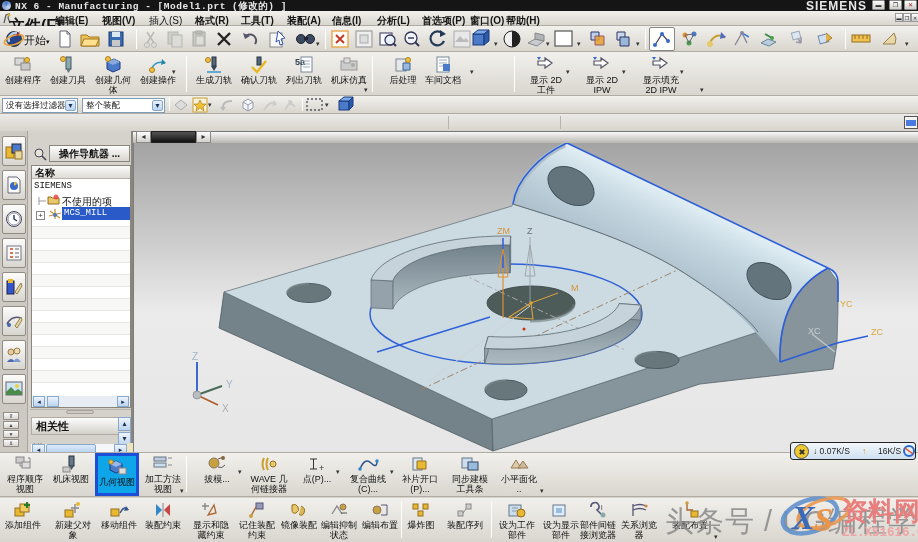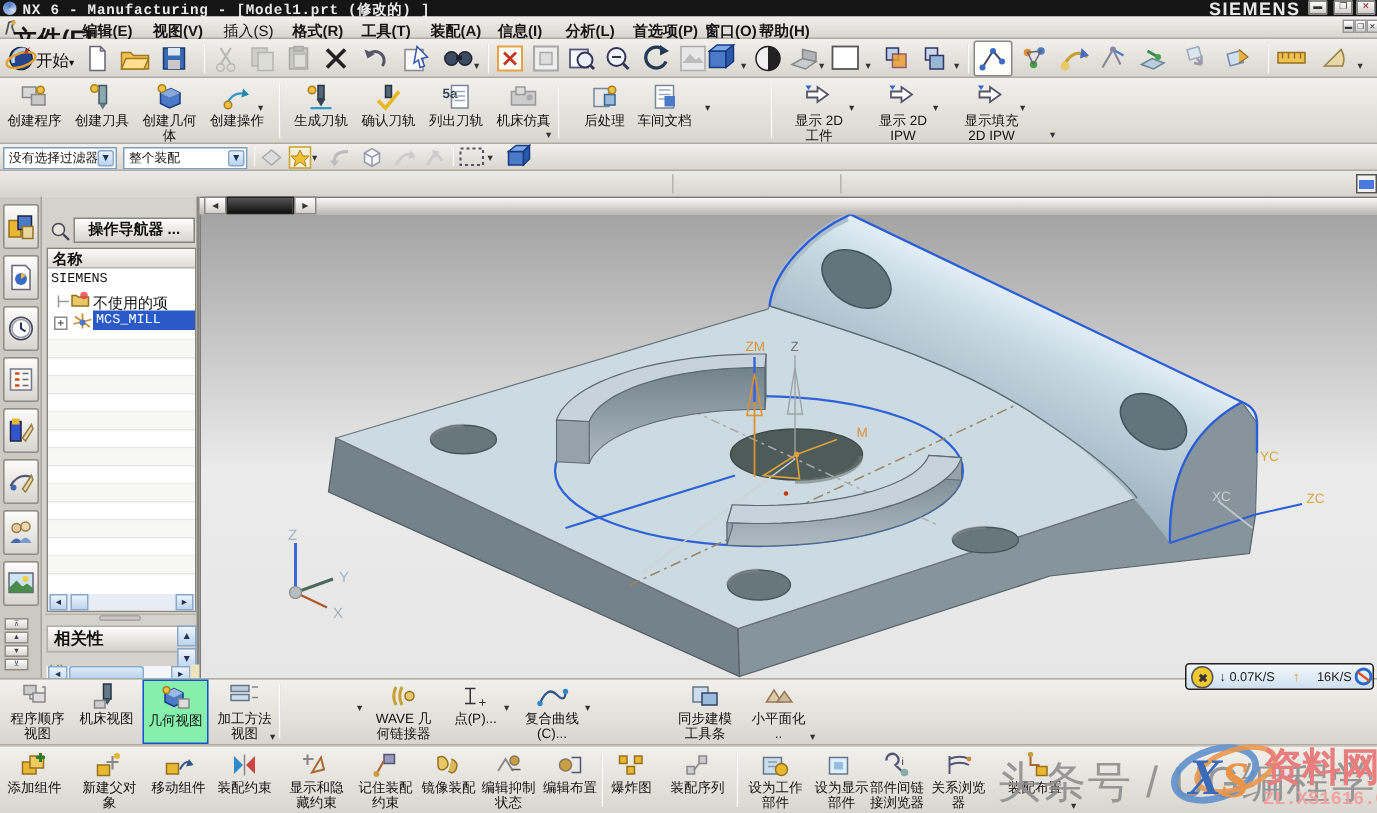--- a/index.html
+++ b/index.html
@@ -676,37 +676,44 @@
           <path d="M6,8 L6,11 L8,11 M14,3 L16,3 L16,7" fill="none" stroke="#888"></path>
         </svg>
       </div>程序顺序<br>视图</div>
     <div class="bb" style="left:49px;top:453px;width:44px;height:43px;"><div style="width:22px;height:18px;margin:2px auto 1px auto">
         <svg width="22" height="18" viewBox="0 0 22 18" style="display:block">
           <rect x="9" y="1" width="5" height="10" fill="#678" stroke="#234"></rect>
           <path d="M9,11 L14,11 L11.5,15 Z" fill="#456"></path>
           <rect x="3" y="12" width="7" height="5" fill="#ccc" stroke="#888"></rect>
         </svg>
       </div>机床视图</div>
-    <div class="bb" style="left:95px;top:453px;width:44px;height:43px;background:#86efac;border:1px solid #1d4ed8;"><div style="width:22px;height:18px;margin:2px auto 1px auto">
+    <div class="bb" style="left:95px;top:453px;width:44px;height:43px;background:#0ea5e9;border:3px solid #1d4ed8;"><div style="width:22px;height:18px;margin:2px auto 1px auto">
         <svg width="22" height="18" viewBox="0 0 22 18" style="display:block">
           <path d="M4,6 L10,3 L16,6 L16,12 L10,15 L4,12 Z" fill="#4a7ac8" stroke="#1a3a80"></path>
           <path d="M4,6 L10,3 L16,6 L10,9 Z" fill="#9ab8e8"></path>
           <circle cx="5" cy="4" r="2.2" fill="#f0c040" stroke="#a88020"></circle>
           <rect x="13" y="10" width="7" height="6" fill="#ddd" stroke="#888"></rect>
         </svg>
       </div>几何视图</div>
     <div class="bb" style="left:141px;top:453px;width:44px;height:43px;"><div style="width:22px;height:18px;margin:2px auto 1px auto">
         <svg width="22" height="18" viewBox="0 0 22 18" style="display:block">
           <rect x="2" y="2" width="12" height="4" fill="#bcd" stroke="#678"></rect>
           <rect x="2" y="8" width="12" height="4" fill="#cde" stroke="#678"></rect>
           <path d="M16,3 L20,3 M16,10 L20,10" stroke="#888"></path>
         </svg>
       </div>加工方法<br>视图</div>
     <div class="abs" style="left:180px;top:487px;font-size:7px;color:#333">▾</div>
     <div class="sep" style="left:186px;top:456px"></div>
+    <div class="bb" style="left:192px;top:453px;width:50px;height:43px;"><div style="width:22px;height:18px;margin:2px auto 1px auto">
+        <svg width="22" height="18" viewBox="0 0 22 18" style="display:block">
+          <circle cx="8" cy="8" r="5" fill="#c8a040" stroke="#876"></circle>
+          <path d="M12,4 L18,2 M12,12 Q16,14 19,10" fill="none" stroke="#555"></path>
+          <circle cx="17" cy="3" r="2" fill="#864"></circle>
+        </svg>
+      </div>拔模...</div>
     <div class="abs" style="left:238px;top:468px;font-size:7px;color:#333">▾</div>
     <div class="bb" style="left:244px;top:453px;width:50px;height:43px;"><div style="width:22px;height:18px;margin:2px auto 1px auto">
         <svg width="22" height="18" viewBox="0 0 22 18" style="display:block">
           <path d="M6,3 Q3,9 6,15 M10,3 Q7,9 10,15" fill="none" stroke="#c8a030" stroke-width="2"></path>
           <circle cx="15" cy="9" r="3" fill="#e8c868" stroke="#967020"></circle>
         </svg>
       </div>WAVE 几<br>何链接器</div>
     <div class="bb" style="left:294px;top:453px;width:46px;height:43px;"><div style="width:22px;height:18px;margin:2px auto 1px auto">
         <svg width="22" height="18" viewBox="0 0 22 18" style="display:block">
           <path d="M4,14 L11,14 M7.5,14 L7.5,4 M4,4 L11,4" stroke="#333"></path>
@@ -715,20 +722,26 @@
       </div>点(P)...</div>
     <div class="abs" style="left:336px;top:468px;font-size:7px;color:#333">▾</div>
     <div class="bb" style="left:342px;top:453px;width:52px;height:43px;"><div style="width:22px;height:18px;margin:2px auto 1px auto">
         <svg width="22" height="18" viewBox="0 0 22 18" style="display:block">
           <path d="M3,14 Q8,2 14,8 T20,6" fill="none" stroke="#358" stroke-width="1.5"></path>
           <circle cx="3" cy="14" r="1.8" fill="#38c"></circle>
           <circle cx="20" cy="6" r="1.8" fill="#38c"></circle>
         </svg>
       </div>复合曲线<br>(C)...</div>
     <div class="abs" style="left:390px;top:468px;font-size:7px;color:#333">▾</div>
+    <div class="bb" style="left:396px;top:453px;width:48px;height:43px;"><div style="width:22px;height:18px;margin:2px auto 1px auto">
+        <svg width="22" height="18" viewBox="0 0 22 18" style="display:block">
+          <rect x="4" y="3" width="9" height="12" fill="#dde8f0" stroke="#678"></rect>
+          <path d="M8,6 L17,6 L17,14 L8,14 Z" fill="#e8b830" stroke="#967020"></path>
+        </svg>
+      </div>补片开口<br>(P)...</div>
     <div class="bb" style="left:446px;top:453px;width:48px;height:43px;"><div style="width:22px;height:18px;margin:2px auto 1px auto">
         <svg width="22" height="18" viewBox="0 0 22 18" style="display:block">
           <rect x="3" y="3" width="10" height="10" fill="#cde" stroke="#678"></rect>
           <rect x="9" y="7" width="10" height="8" fill="#9bd" stroke="#346"></rect>
         </svg>
       </div>同步建模<br>工具条</div>
     <div class="bb" style="left:496px;top:453px;width:46px;height:43px;"><div style="width:22px;height:18px;margin:2px auto 1px auto">
         <svg width="22" height="18" viewBox="0 0 22 18" style="display:block">
           <path d="M3,13 L8,5 L13,13 Z" fill="#dca" stroke="#975"></path>
           <path d="M10,13 L15,6 L20,13 Z" fill="#cb9" stroke="#975"></path>

